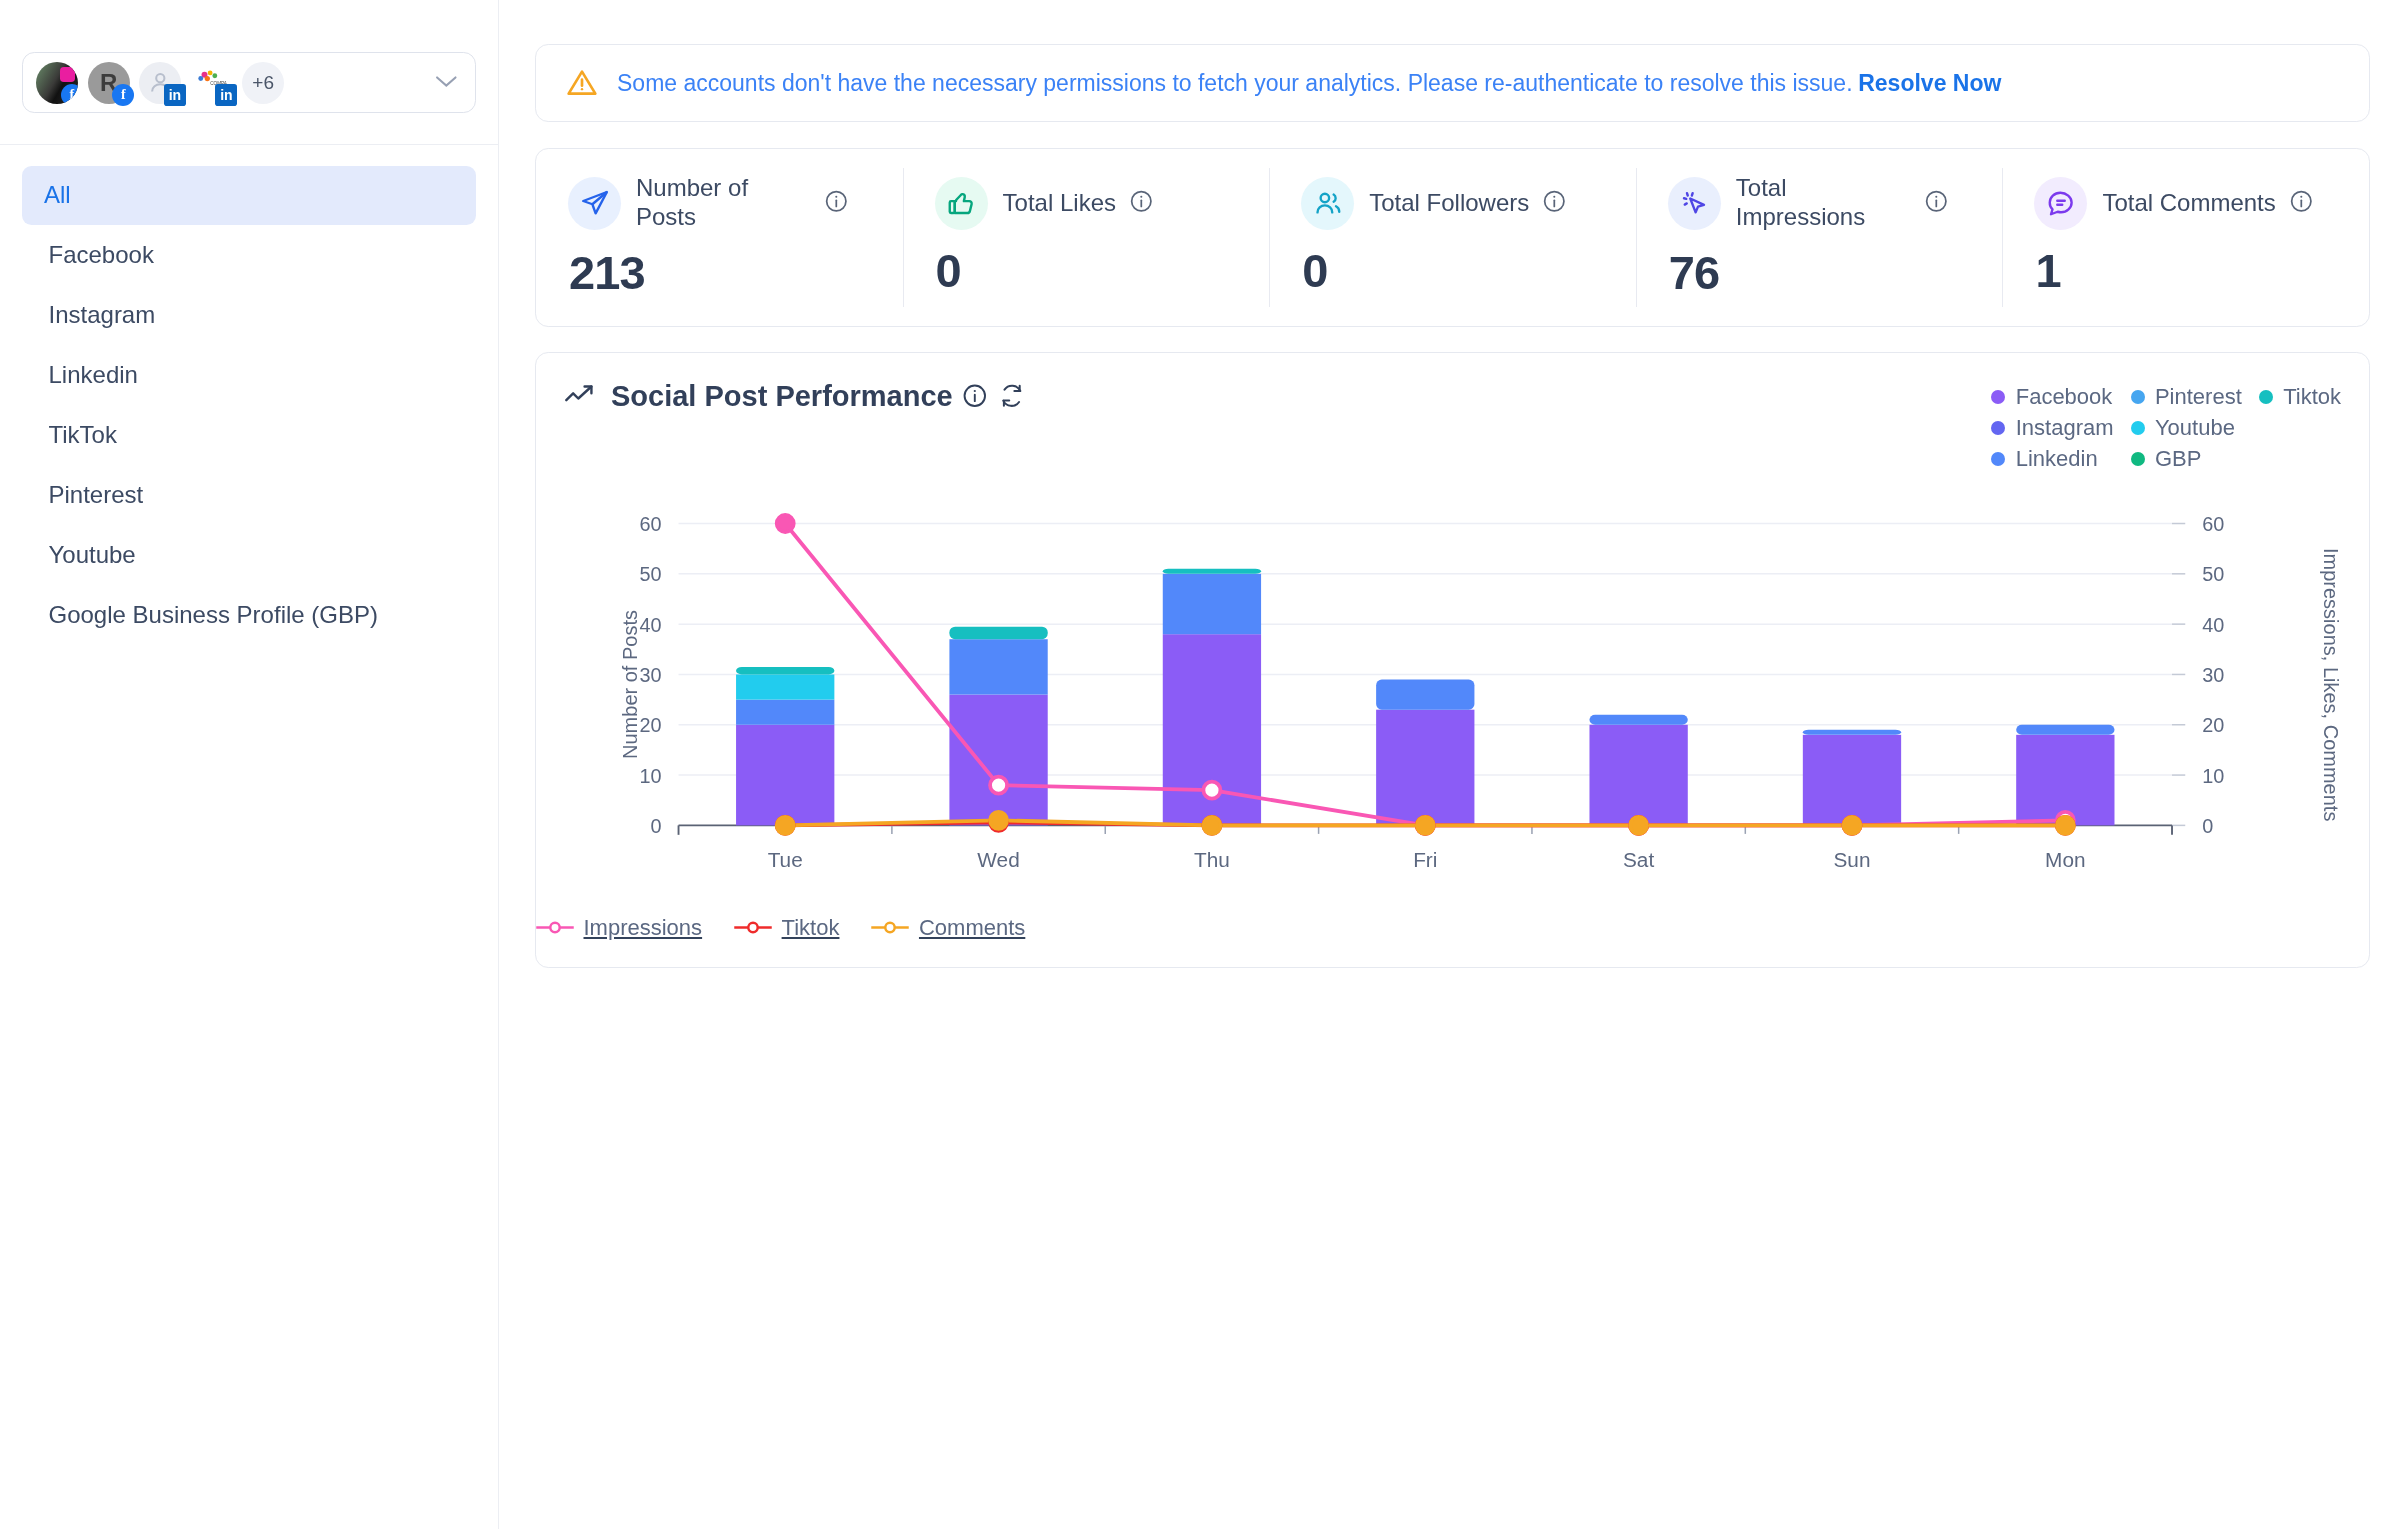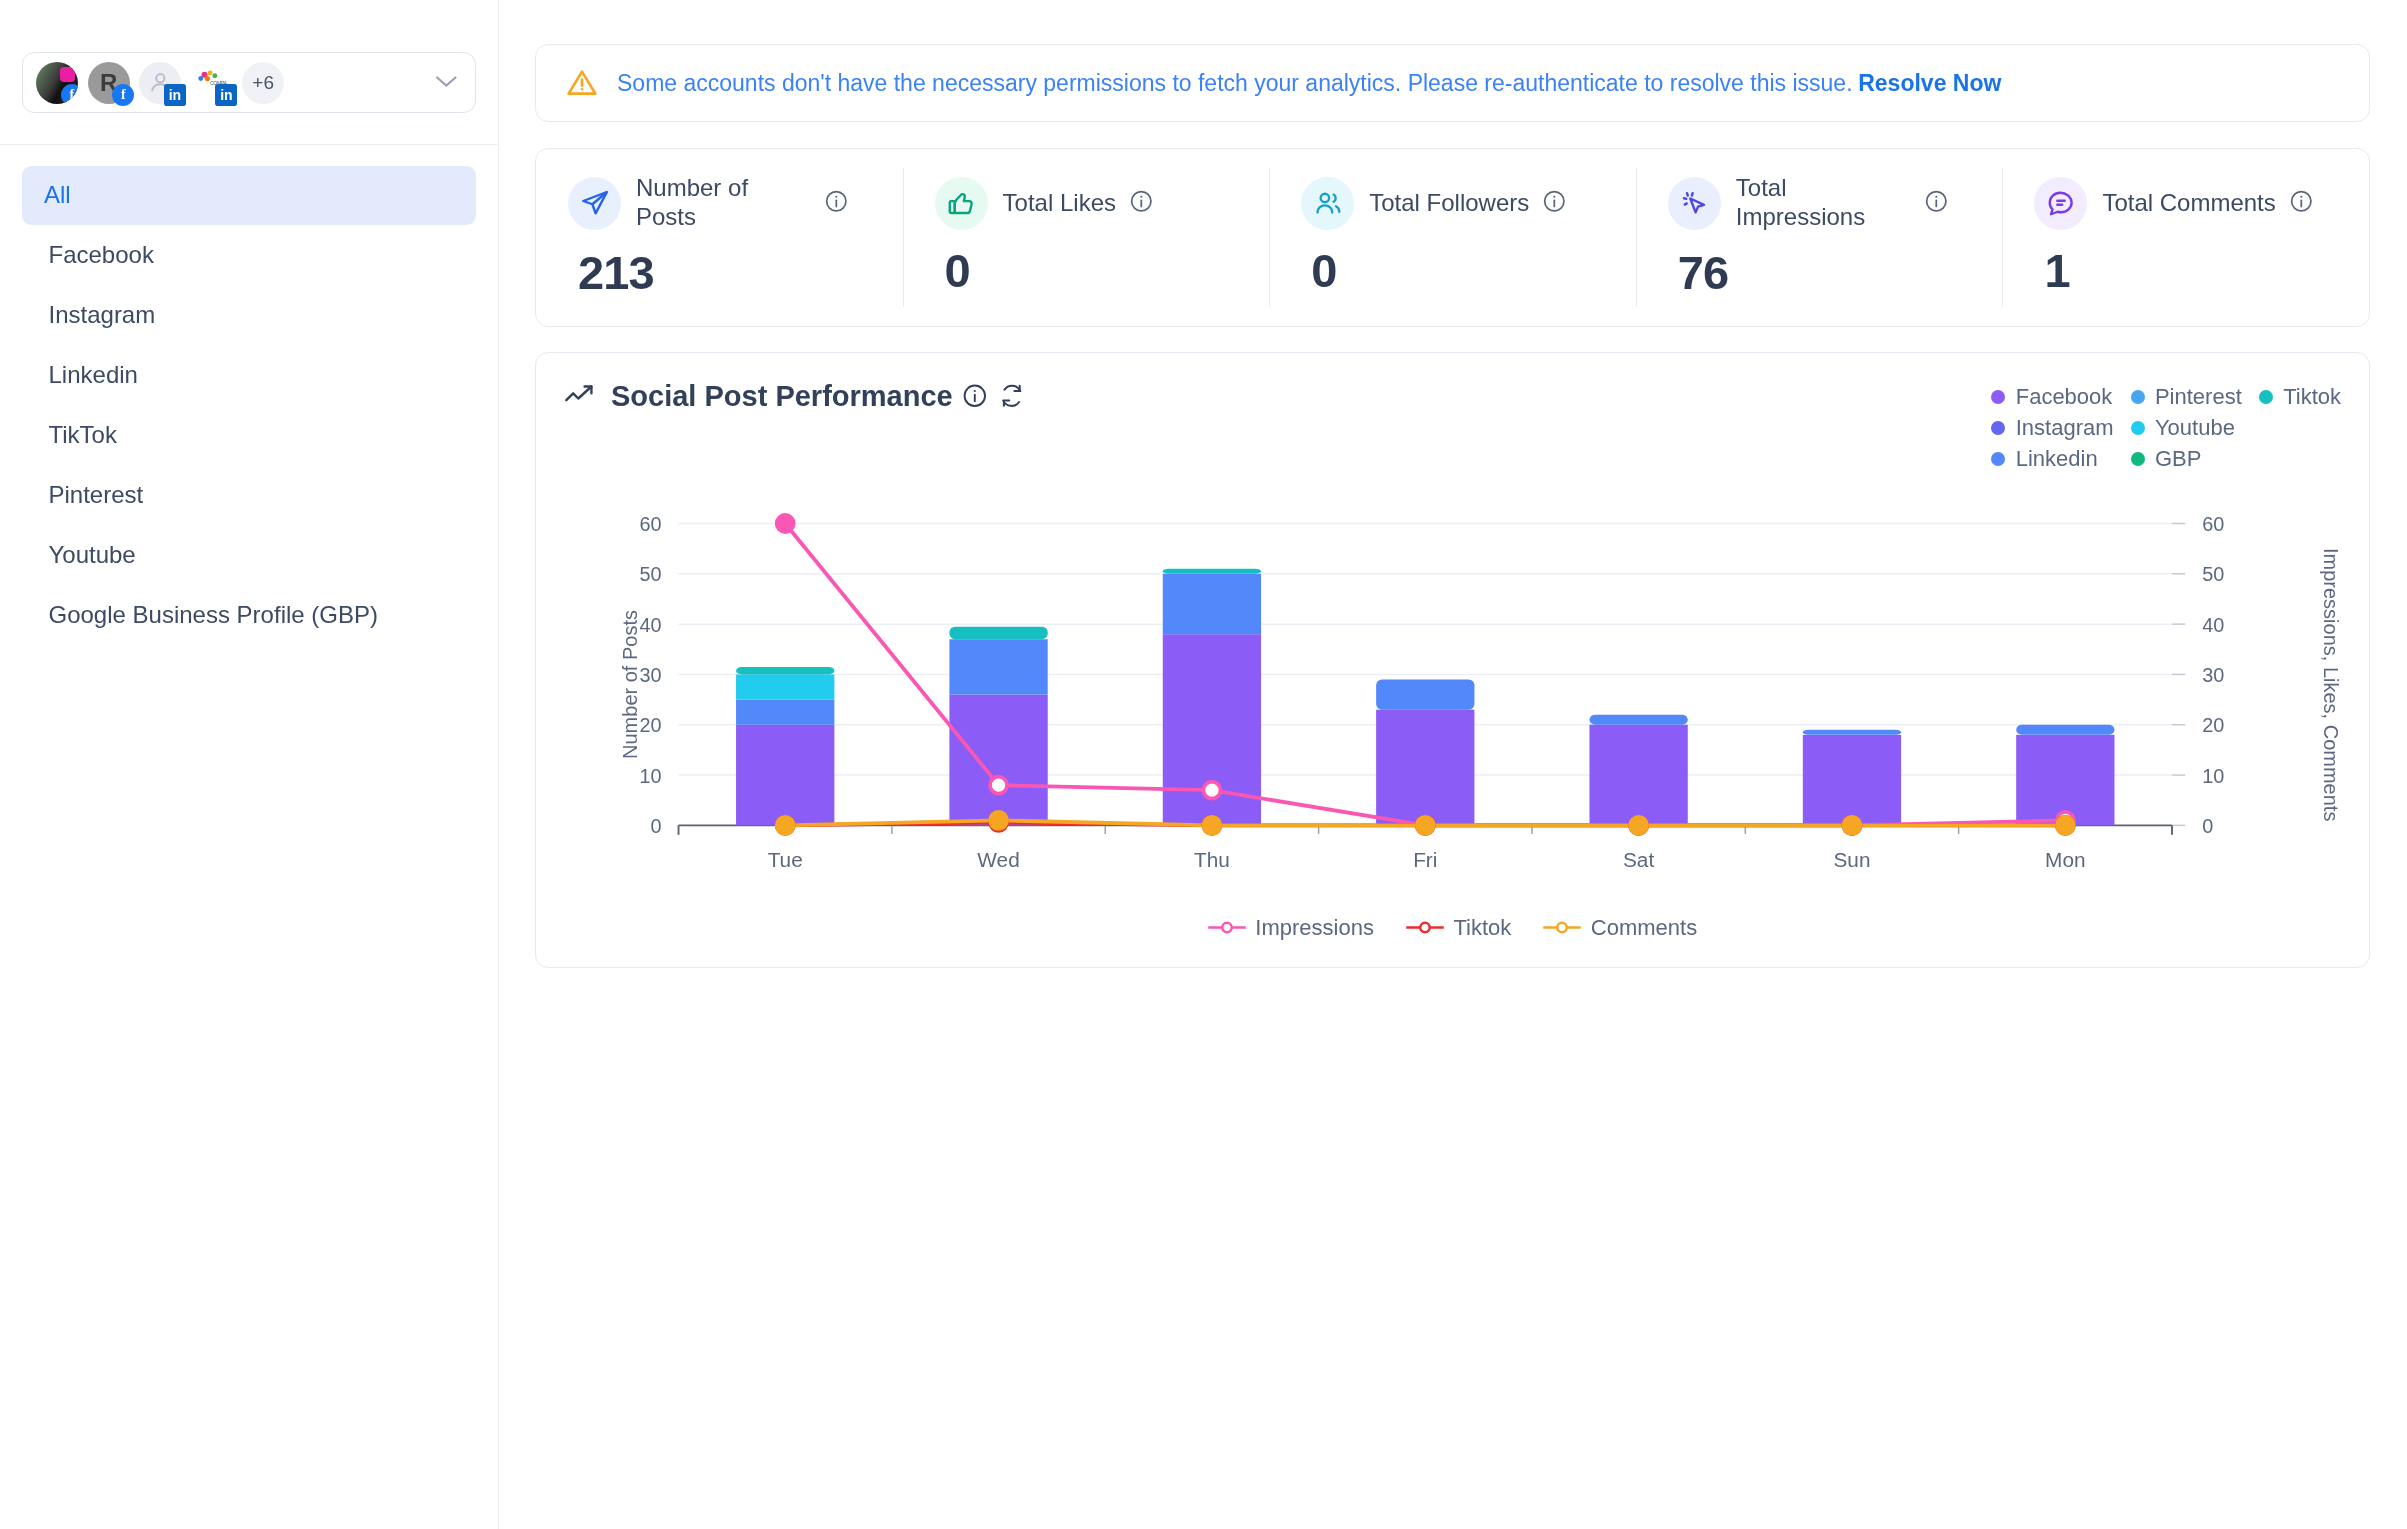--- a/index.html
+++ b/index.html
@@ -99,21 +99,21 @@
     width:0.9px; background:#e8eaf1;
   }
   .kpi-top { display: flex; align-items: center; }
   .kpi-ico {
     width: 53px; height: 53px; border-radius: 50%;
     display:flex;align-items:center;justify-content:center;
     flex:0 0 53px; margin-right: 15px;
   }
   .kpi-label { font-size: 24px; color: #3c4a63; line-height: 1.2; max-width: 175px; }
   .kpi-info { margin-left: 13.2px; flex: 0 0 auto; opacity: .85; cursor: pointer; }
-  .kpi-val { font-size: 47px; font-weight: bold; color: #2e3b52; margin-top: 13.2px; margin-left: 10px; letter-spacing: -0.9px;}
+  .kpi-val { font-size: 47px; font-weight: bold; color: #2e3b52; margin-top: 13.2px; margin-left: 1px; letter-spacing: -0.9px;}
 
   .chart-card {
     margin-top: 25.6px;
     border: 0.9px solid #e6e9f0; border-radius: 13.2px;
     height: 616px; background: #fff; position: relative;
     padding: 26.5px 28px 0 28px;
   }
   .chart-head { display: flex; align-items: flex-start; justify-content: space-between; }
   .chart-title-wrap { display:flex; align-items:center; }
   .chart-title { font-size: 29px; font-weight: bold; color: #32405a; margin: 0 9px 0 15px; }
@@ -131,21 +131,21 @@
   .plot-wrap { position: relative; height: 397px; margin-top: 32px; }
   .axis-title-left, .axis-title-right {
     position: absolute; font-size: 20px; color: #5c6880;
     writing-mode: vertical-rl; white-space: nowrap;
   }
   .axis-title-left { transform: rotate(180deg); left: 55px; top: 106px; }
   .axis-title-right { left: 1755px; top: 44px; }
 
   .bottom-legend {
     position: absolute; bottom: 26.5px; left: 0; right: 0;
-    display:flex; align-items:center; justify-content:center; gap: 32px;
+    display:flex; align-items:center; justify-content:flex-start; gap: 32px; text-decoration: underline;
   }
   .blg { display:flex; align-items:center; font-size:22px; color:#5b6882;}
   .blg svg { margin-right: 9.5px; }
 </style>
 </head>
 <body>
 
 <div class="app">
 
   <aside class="sidebar">

